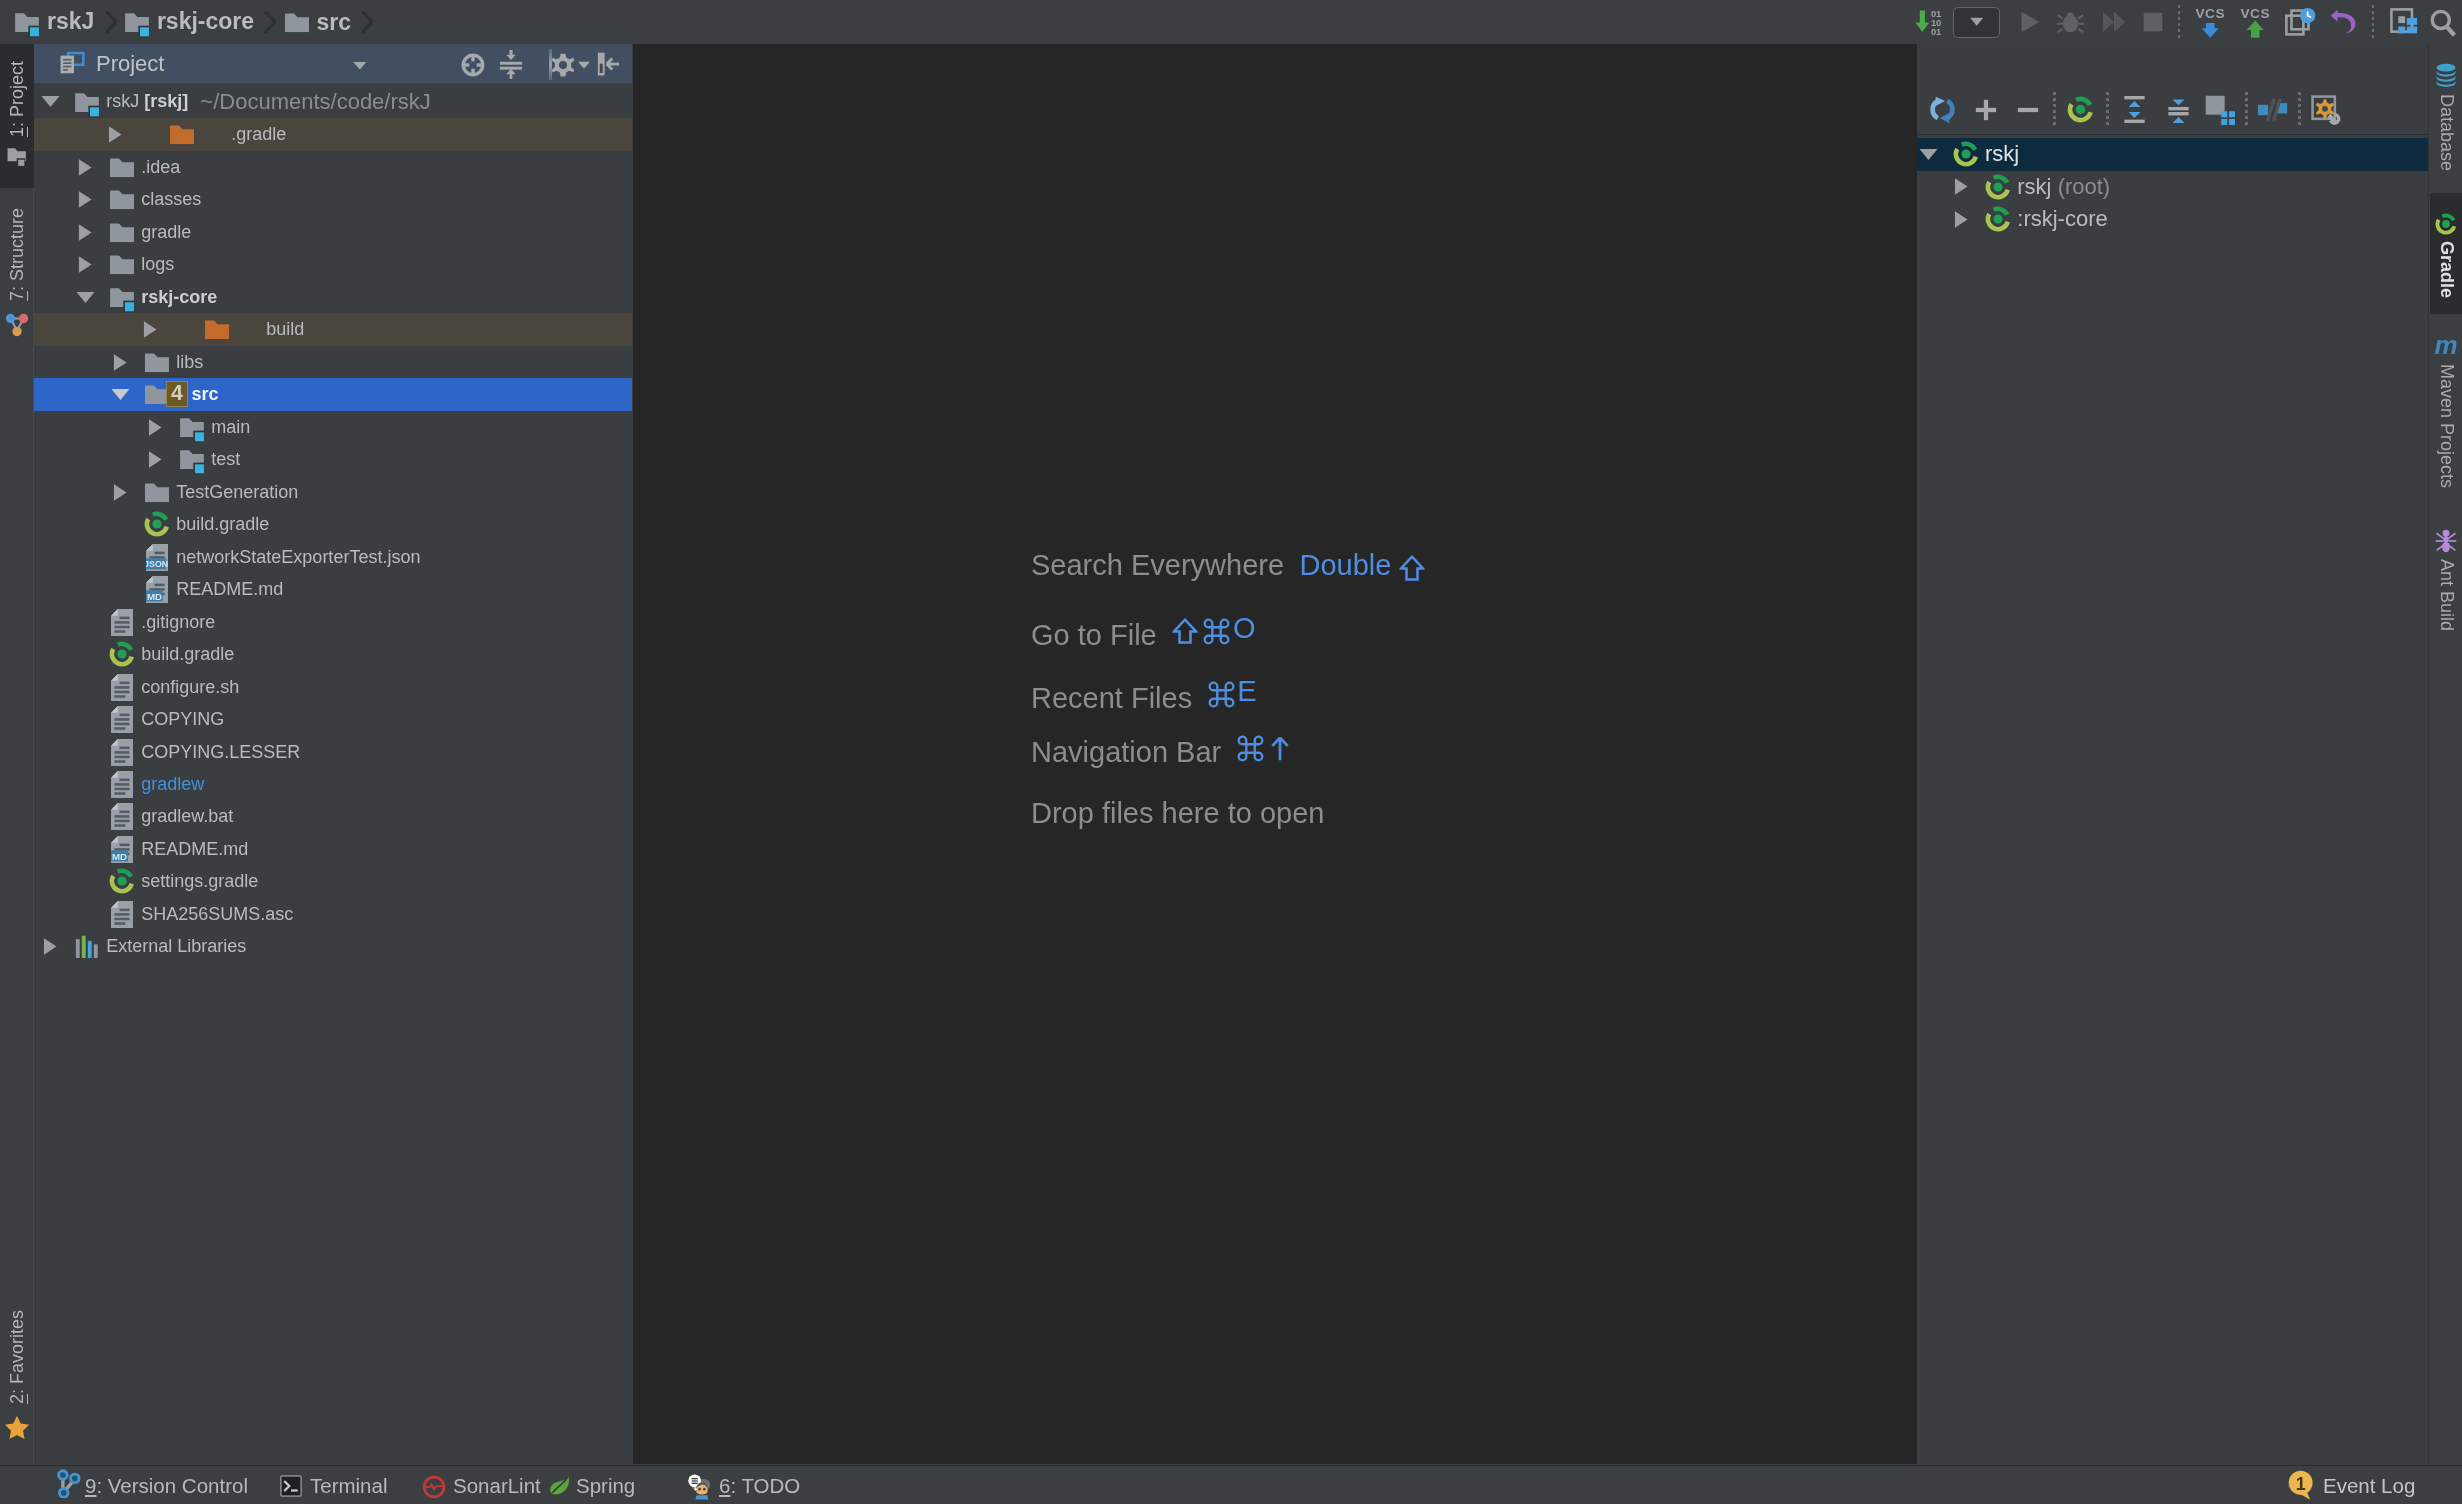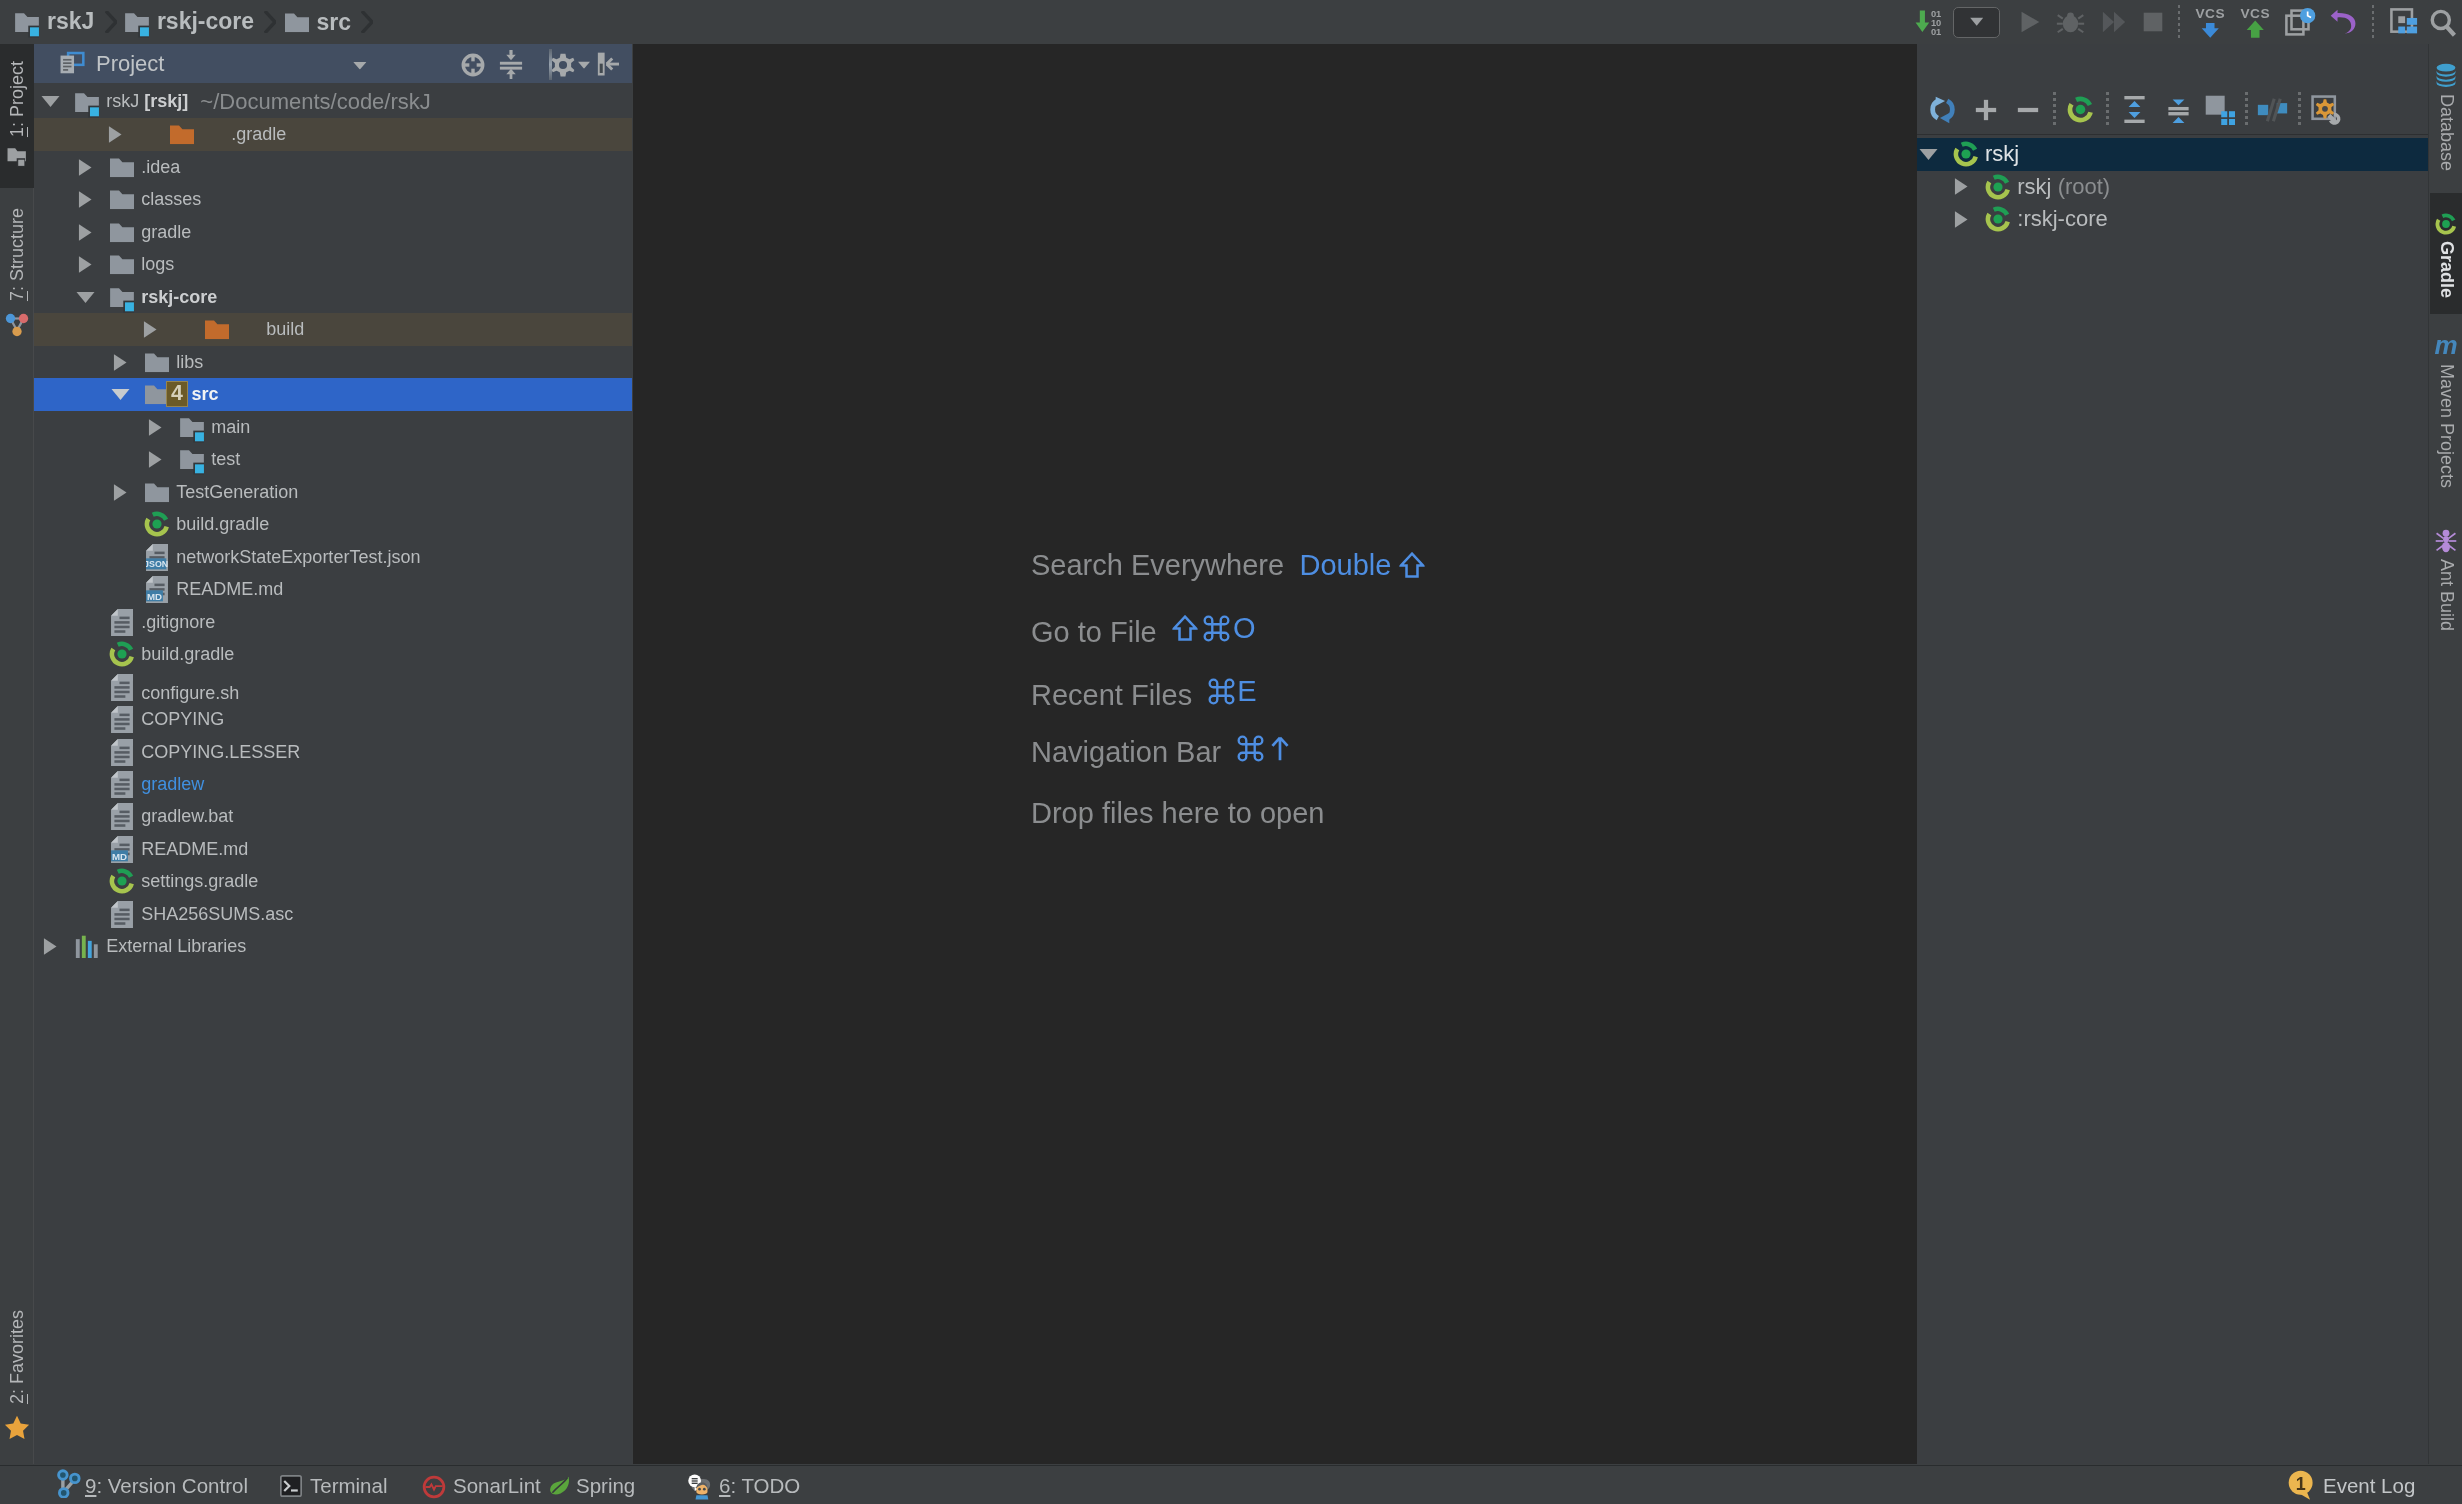--- a/index.html
+++ b/index.html
@@ -56,21 +56,21 @@
 .grow .lbl { color:#b9bcbe; font-size:22px; margin-left:6px; }
 .grow.seln { background:#0d2a3f; }
 .dim { color:#8a8d8f; }
 
 
 #bbar { left:0; top:1465px; width:2462px; height:40px; background:#3c3f41; border-top:1.7px solid #292c2e; }
 .bitem { position:absolute; top:0; height:40px; display:flex; align-items:center; color:#b7babc; font-size:20.5px; }
 svg { display:block; }
 .fourbox { display:inline-block; margin-left:-4.3px; width:22px; height:26px; background:#6b5a28; border:1.7px solid #97854f; color:#d6d0ba; font-size:21.4px; font-weight:bold; text-align:center; line-height:22px; flex:0 0 22px; }
 .vdots { display:inline-block; width:2.6px; height:34px; background-image:repeating-linear-gradient(#6a6d6f 0 2.6px, transparent 2.6px 6px); }
-.kb { display:inline-flex; align-items:center; }
+.kb { display:inline-flex; align-items:flex-end; }
 .kg { display:inline-block; margin:0 2.6px; }
 .sline .kb svg:first-child { margin-left:0; }
 </style>
 </head>
 <body>
 <svg width="0" height="0" style="position:absolute;">
 <defs>
 <symbol id="tri-r" viewBox="0 0 15 19">
         <path d="M1,1 L14,9.5 L1,18 Z" fill="#9da0a2"></path>
       </symbol>
@@ -619,21 +619,21 @@
     <div class="trow" style="top:554px;">
         <span style="width:35px;flex:0 0 35px;"></span>
         <span class="tri"></span>
         <span class="ticon">
           <svg width="26" height="26" viewBox="0 0 30 30">
             <use href="#gradle" width="30" height="30"></use>
           </svg>
         </span>
         <span class="lbl">build.gradle</span>
       </div>
-    <div class="trow" style="top:587px;align-items:flex-end;">
+    <div class="trow" style="top:587px;">
         <span style="width:35px;flex:0 0 35px;"></span>
         <span class="tri"></span>
         <span class="ticon">
           <svg width="22" height="27" viewBox="0 0 26 32">
             <use href="#ftxt" width="26" height="32"></use>
           </svg>
         </span>
         <span class="lbl">configure.sh</span>
       </div>
     <div class="trow" style="top:619px;">

